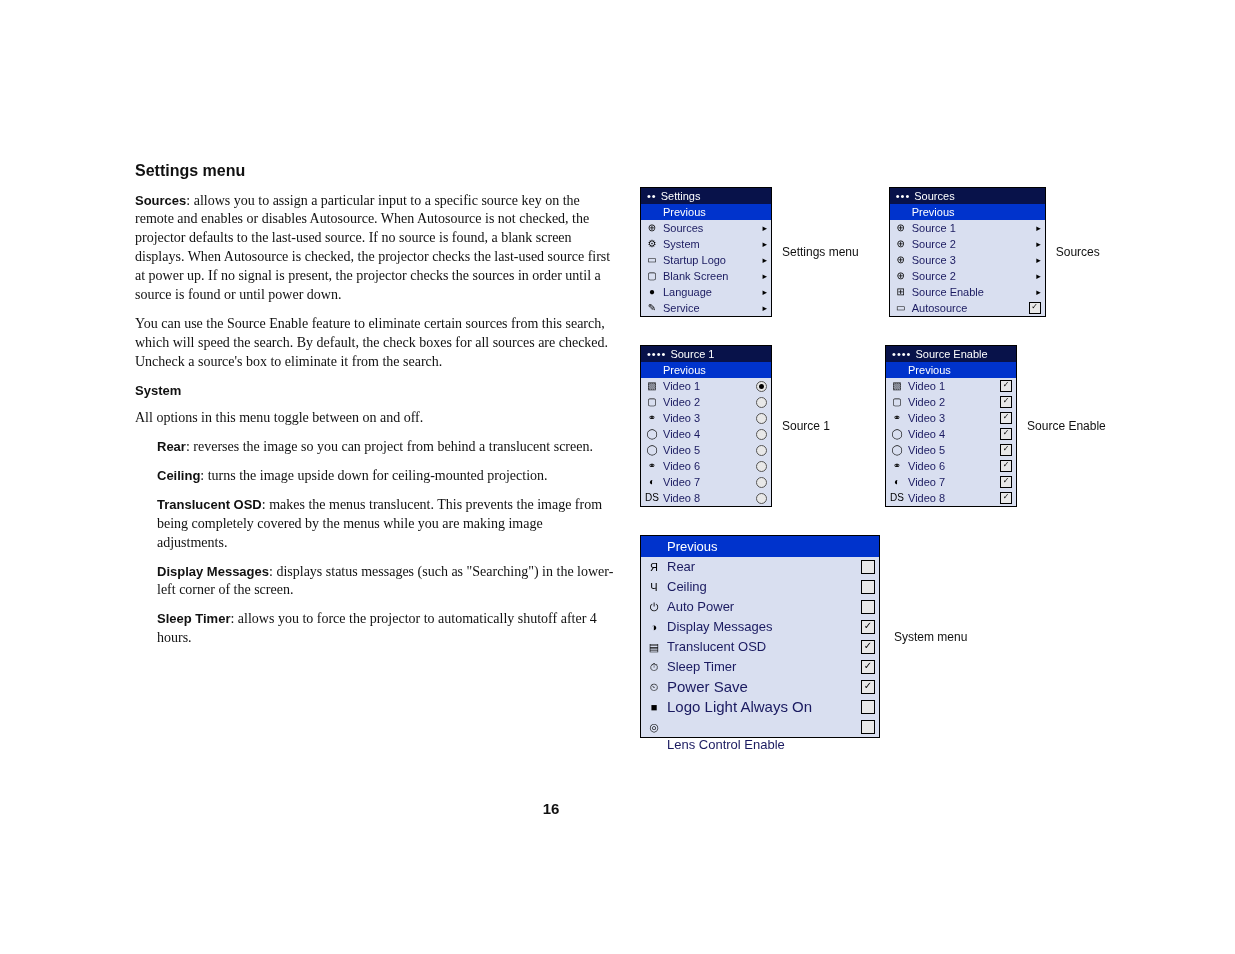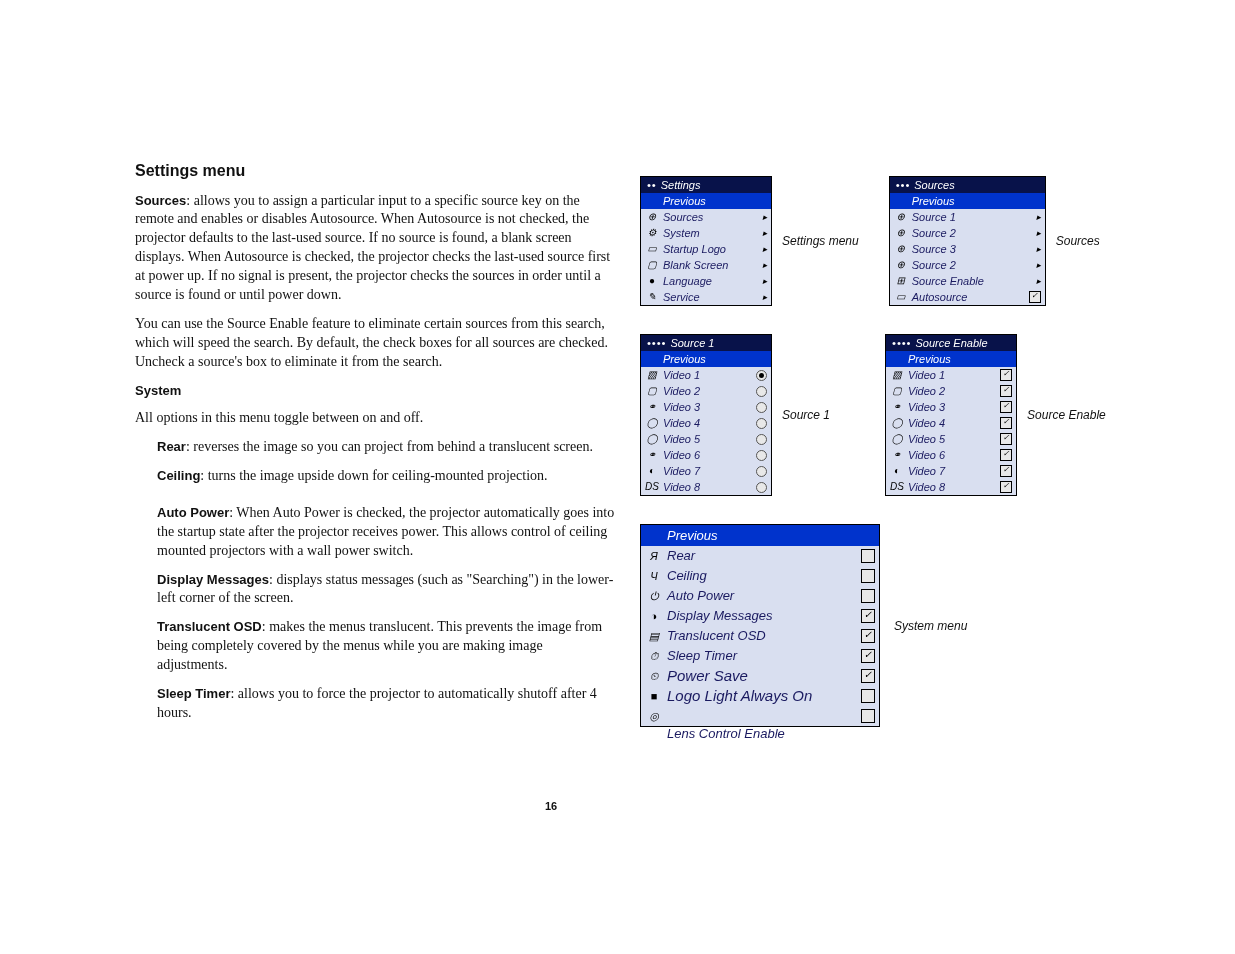--- a/index.html
+++ b/index.html
@@ -30,23 +30,22 @@
     margin: 0 0 10px 0;
   }
   .left-col p { margin: 8px 0 10px 0; }
   .left-col .sub { font-weight: bold; font-family: Arial, Helvetica, sans-serif; font-size: 13px; }
   .left-col .indent { margin-left: 22px; }
   .left-col .b { font-weight: bold; font-family: Arial, Helvetica, sans-serif; font-size: 13px; }
 
   .right-col {
     position: absolute;
     left: 640px;
-    top: 176px;
+    top: 187px;
     width: 500px;
-    font-style: italic;
   }
   .menu-row {
     display: flex;
     align-items: center;
     margin-bottom: 28px;
   }
   .menu-box {
     border: 1px solid #000;
     font-family: Verdana, Geneva, sans-serif;
     font-size: 11px;
@@ -108,39 +107,38 @@
     white-space: nowrap;
   }
 
   .page-num {
     position: absolute;
     left: 0; right: 0;
     top: 800px;
     text-align: center;
     font-family: Arial, Helvetica, sans-serif;
     font-weight: bold;
-    font-size: 11px;
+    font-size: 15px;
   }
 </style>
 </head>
 <body>
 
 <div class="page">
 
   <div class="left-col">
     <h2>Settings menu</h2>
     <p><span class="b">Sources</span><span>: allows you to assign a particular input to a specific source key on the remote and enables or disables Autosource. When Autosource is not checked, the projector defaults to the last-used source. If no source is found, a blank screen displays. When Autosource is checked, the projector checks the last-used source first at power up. If no signal is present, the projector checks the sources in order until a source is found or until power down.</span></p>
     <p>You can use the Source Enable feature to eliminate certain sources from this search, which will speed the search. By default, the check boxes for all sources are checked. Uncheck a source's box to eliminate it from the search.</p>
     <p class="sub">System</p>
     <p>All options in this menu toggle between on and off.</p>
     <p class="indent"><span class="b">Rear</span><span>: reverses the image so you can project from behind a translucent screen.</span></p>
     <p class="indent"><span class="b">Ceiling</span><span>: turns the image upside down for ceiling-mounted projection.</span></p>
-    <p class="indent" style="margin-top:18px"><span class="b">Auto Power</span><span>: When Auto Power is checked, the projector automatically goes into the startup state after the projector receives power. This allows control of ceiling mounted projectors with a wall power switch.</span></p>
+    <p class="indent"><span class="b">Translucent OSD</span><span>: makes the menus translucent. This prevents the image from being completely covered by the menus while you are making image adjustments.</span></p>
     <p class="indent"><span class="b">Display Messages</span><span>: displays status messages (such as "Searching") in the lower-left corner of the screen.</span></p>
-    <p class="indent"><span class="b">Translucent OSD</span><span>: makes the menus translucent. This prevents the image from being completely covered by the menus while you are making image adjustments.</span></p>
     <p class="indent"><span class="b">Sleep Timer</span><span>: allows you to force the projector to automatically shutoff after 4 hours.</span></p>
   </div>
 
   <div class="right-col">
 
     <div class="menu-row">
       <div class="menu-box" style="width:130px">
         <div class="title-bar"><span class="dots">••</span><span>Settings</span></div>
         <div class="prev">Previous</div>
         <div>

